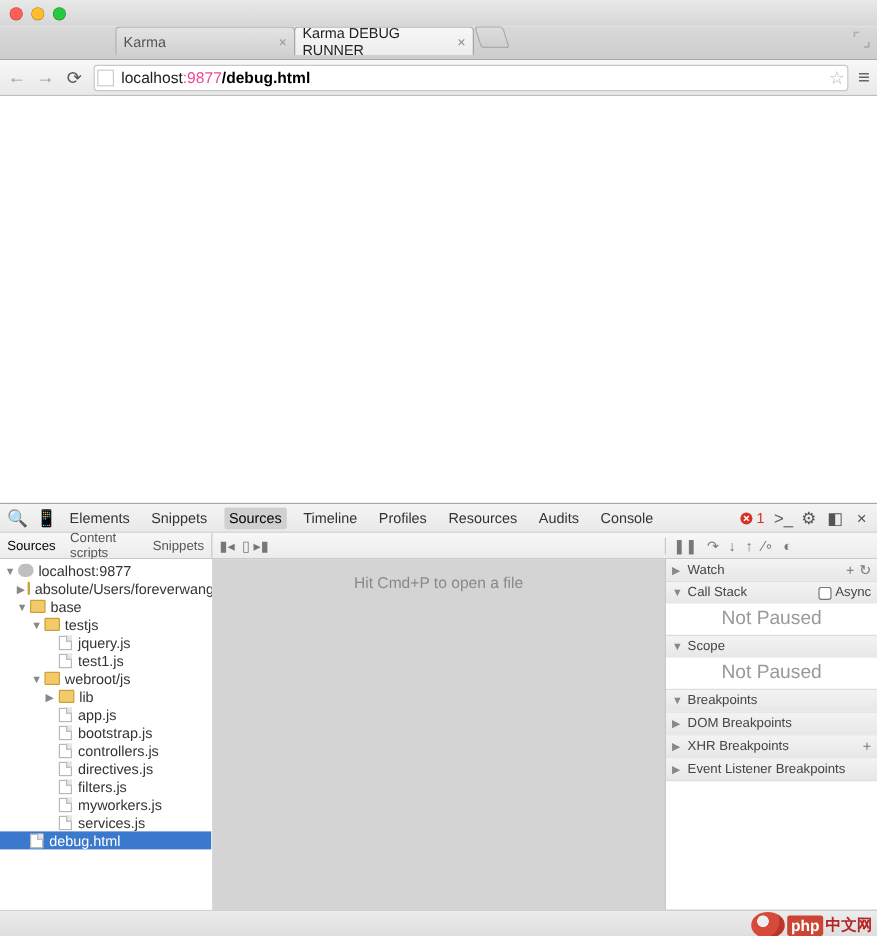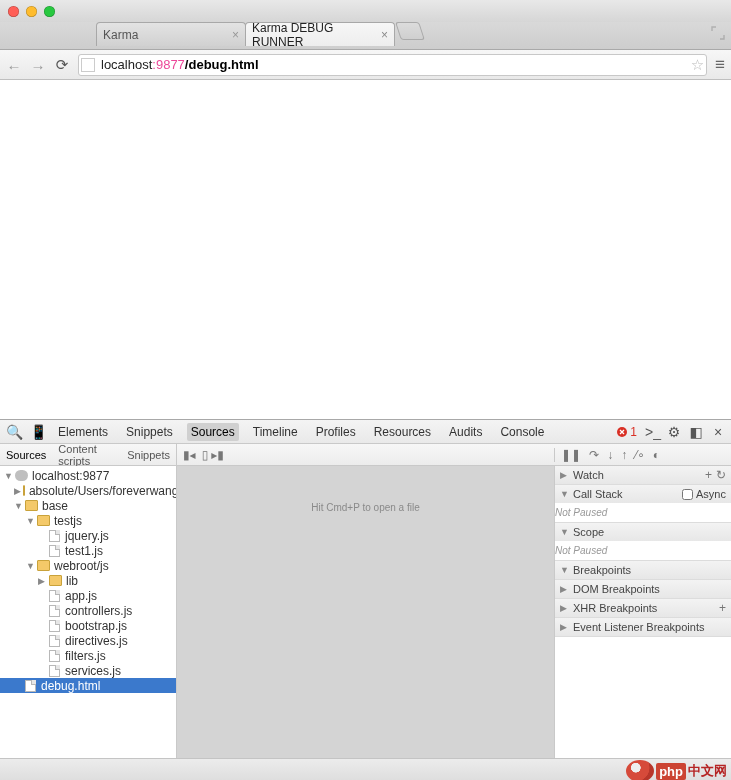--- a/index.html
+++ b/index.html
@@ -45,41 +45,41 @@
 .dt-sub-left { width: 177px; display:flex; align-items:center; height:100%; border-right:1px solid #c9c9c9;}
 .dt-sub-left .subtab{ padding: 3px 6px; color:#555;}
 .dt-sub-left .subtab.active{ color:#000;}
 .dt-sub-mid { flex:1; display:flex; align-items:center; padding-left:6px; gap:6px; border-right:1px solid #c9c9c9;}
 .dt-sub-right { width: 176px; display:flex; align-items:center; gap:8px; padding:0 6px;}
 .btnico { color:#777; font-size:12px;}
 
 
 .dt-body { flex:1; display:flex; min-height:0; }
 .col-nav { width: 177px; background:#fff; border-right:1px solid #c9c9c9; font-size:12px; overflow:auto;}
-.col-editor { flex:1; background:#d4d4d4; display:flex; align-items:flex-start; justify-content:center; padding-top:36px; color:#8a8a8a; font-size:10px; border-right:1px solid #c9c9c9; position:relative;}
+.col-editor { flex:1; background:#d4d4d4; display:flex; align-items:flex-start; justify-content:center; padding-top:12px; color:#8a8a8a; font-size:13px; border-right:1px solid #c9c9c9; position:relative;}
 .col-right { width: 176px; background:#fff; display:flex; flex-direction:column; font-size:11px;}
 
 
 .tree { padding: 2px 0; }
 .row { display:flex; align-items:center; height:15px; padding-left:4px; gap:2px; white-space:nowrap;}
 .row.sel { background:#3b79cc; color:#fff;}
 .tw { width:9px; display:inline-block; font-size:9px; color:#888;}
 .row.sel .tw{color:#fff;}
 .fold { width:13px; height:11px; background:#f4c969; border:1px solid #c9a23b; border-radius:1px; display:inline-block; margin-right:2px;}
 .cloud { width:13px; height:11px; display:inline-block; margin-right:2px; background:#bfbfbf; border-radius:50%/60%; }
 .file { width:11px; height:12px; background:#fff; border:1px solid #b8b8b8; display:inline-block; margin-right:3px; position:relative;}
 .file::after{content:""; position:absolute; right:-1px; top:-1px; width:4px; height:4px; background:#e6e6e6; border-left:1px solid #b8b8b8; border-bottom:1px solid #b8b8b8;}
 .ind1{padding-left:14px;} .ind2{padding-left:26px;} .ind3{padding-left:38px;}
 
 
 .sect { border-bottom:1px solid #dcdcdc;}
 .sect-h { height:18px; background:linear-gradient(#f3f3f3,#e7e7e7); display:flex; align-items:center; padding:0 5px; gap:4px; font-size:11px; color:#444;}
 .sect-h .tw{color:#888;}
 .sect-h .grow{flex:1}
-.sect-b { padding:4px 0; color:#999; font-style:italic; font-size:10px;}
+.sect-b { padding:4px 0; text-align:center; color:#999; font-size:16px;}
 .async { display:flex; align-items:center; gap:3px; font-style:normal; color:#444; font-size:11px;}
 .async input{width:11px;height:11px;}
 
 
 .footer { height:22px; background:linear-gradient(#ececec,#dedede); border-top:1px solid #c4c4c4; position:relative;}
 .wm { position:absolute; right:4px; bottom:-2px; display:flex; align-items:center; gap:2px; font-size:13px; color:#b52424; font-weight:bold;}
 .wm .logo{ width:28px; height:22px; background:radial-gradient(circle at 35% 35%, #eee 0 20%, #d64a3a 22% 58%, #b8362a 60% 100%); border-radius:50%;}
 
 svg{display:block}
 </style>
@@ -223,36 +223,41 @@
             <span>lib</span>
           </div>
           <div class="row ind3">
             <span class="tw"></span>
             <span class="file"></span>
             <span>app.js</span>
           </div>
           <div class="row ind3">
             <span class="tw"></span>
             <span class="file"></span>
+            <span>bootstrap.js</span>
+          </div>
+          <div class="row ind3">
+            <span class="tw"></span>
+            <span class="file"></span>
             <span>controllers.js</span>
           </div>
           <div class="row ind3">
             <span class="tw"></span>
             <span class="file"></span>
-            <span>bootstrap.js</span>
-          </div>
-          <div class="row ind3">
-            <span class="tw"></span>
-            <span class="file"></span>
             <span>directives.js</span>
           </div>
           <div class="row ind3">
             <span class="tw"></span>
             <span class="file"></span>
             <span>filters.js</span>
+          </div>
+          <div class="row ind3">
+            <span class="tw"></span>
+            <span class="file"></span>
+            <span>myworkers.js</span>
           </div>
           <div class="row ind3">
             <span class="tw"></span>
             <span class="file"></span>
             <span>services.js</span>
           </div>
           <div class="row ind1 sel">
             <span class="tw"></span>
             <span class="file"></span>
             <span>debug.html</span>

